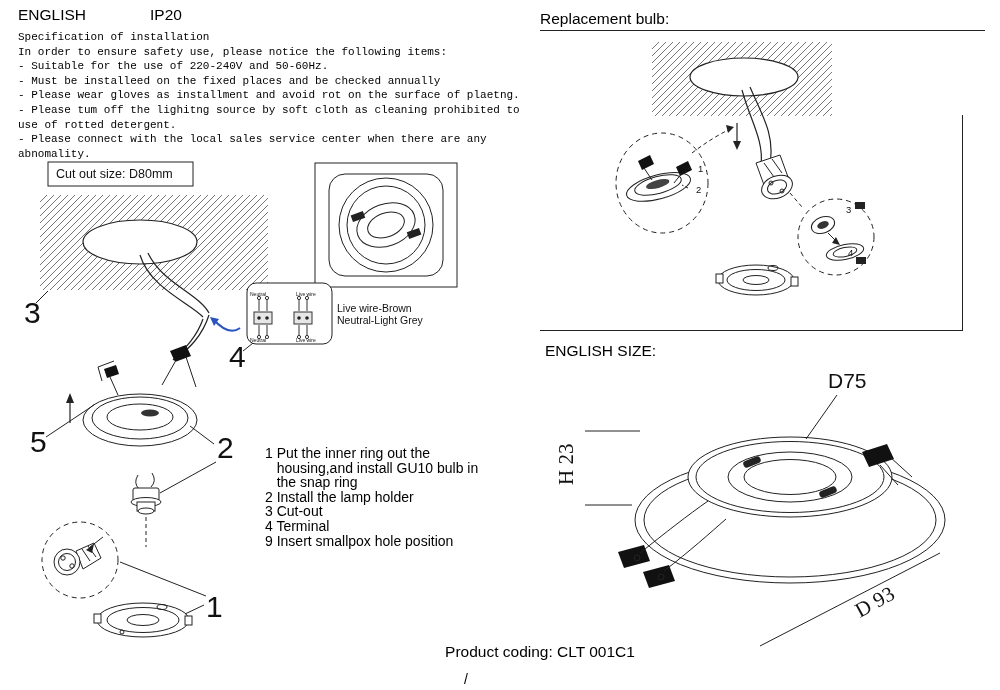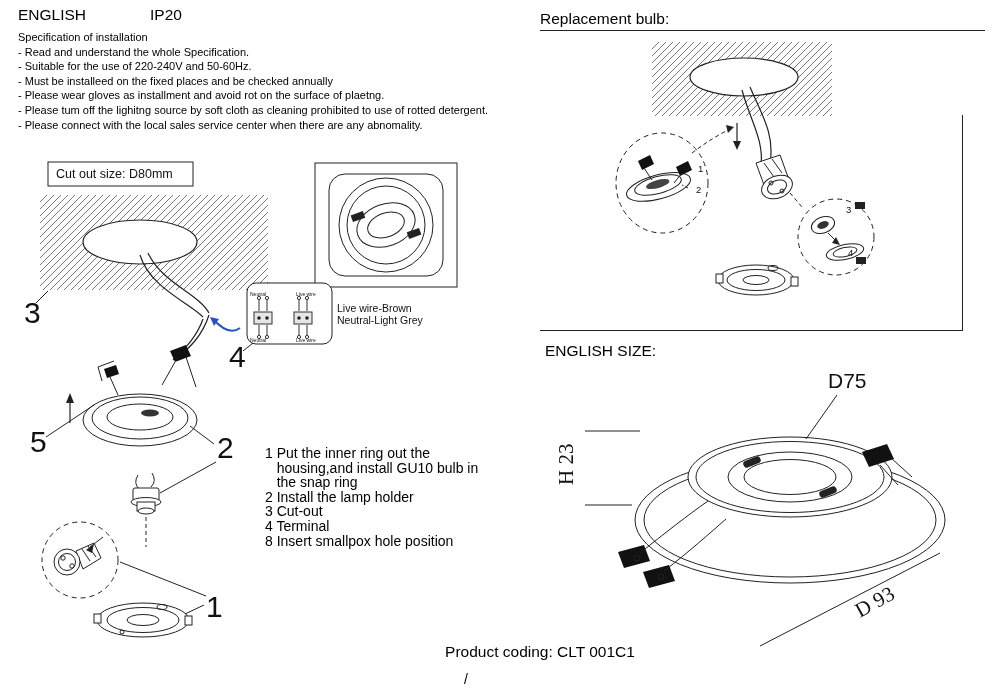--- a/index.html
+++ b/index.html
@@ -1,20 +1,20 @@
 <!DOCTYPE html>
 <html><head>
 <meta charset="utf-8">
 <style>
   html,body{margin:0;padding:0;background:#fff;}
   .page{position:relative;width:1000px;height:690px;background:#fff;overflow:hidden;
         font-family:"Liberation Sans",sans-serif;color:#000;}
   .abs{position:absolute;}
   .h1{font-size:15.5px;}
-  .small{font-size:11px;line-height:14.6px;}
+  .small{font-size:11px;line-height:14.6px;font-family:Liberation Mono, monospace;}
   .steps{font-size:14px;line-height:14.6px;}
   .steps div{white-space:pre;}
   .hline{border-top:1px solid #222;height:0;}
   .vline{border-left:1px solid #222;width:0;}
   .footer{width:1000px;text-align:center;font-size:15.5px;padding-left:40px;}
   .pagemark{font-size:14px;}
   svg{position:absolute;overflow:visible;}
   svg text{font-family:"Liberation Sans",sans-serif;fill:#111;}
   .dim-serif{font-family:"Liberation Serif",serif;}
   .num{font-size:30px;}
@@ -24,21 +24,21 @@
 </head>
 <body>
 
 <div class="page">
 
   <div class="abs h1" style="left:18px;top:6px;">ENGLISH</div>
   <div class="abs h1" style="left:150px;top:6px;text-align:right;">IP20</div>
 
   <div class="abs small" style="left:18px;top:30px;width:520px;">
     <div>Specification of installation</div>
-    <div>- Read and understand the whole Specification.</div>
+    <div>In order to ensure safety use, please notice the following items:</div>
     <div>- Suitable for the use of 220-240V and 50-60Hz.</div>
     <div>- Must be installeed on the fixed places and be checked annually</div>
     <div>- Please wear gloves as installment and avoid rot on the surface of plaetng.</div>
     <div>- Please tum off the lighitng source by soft cloth as cleaning prohibited to use of rotted detergent.</div>
     <div>- Please connect with the local sales service center when there are any abnomality.</div>
   </div>
 
   <div class="abs h1" style="left:540px;top:10px;">Replacement bulb:</div>
   <div class="abs hline" style="left:540px;top:30px;width:445px;"></div>
   <div class="abs hline" style="left:540px;top:330px;width:423px;"></div>
@@ -190,21 +190,21 @@
     </g>
   </svg>
 
   <div class="abs steps" style="left:265px;top:446px;width:210px;">
     <div>1 Put the inner ring out the</div>
     <div>   housing,and install GU10 bulb in</div>
     <div>   the snap ring</div>
     <div>2 Install the lamp holder</div>
     <div>3 Cut-out</div>
     <div>4 Terminal</div>
-    <div>8 Insert smallpox hole position</div>
+    <div>9 Insert smallpox hole position</div>
   </div>
 
   <svg style="left:540px;top:35px;" width="445" height="300" viewBox="0 0 445 300">
     <defs>
       <pattern id="hatchB" width="7" height="7" patternUnits="userSpaceOnUse">
         <path d="M-1,8 L8,-1 M-1,1 L1,-1 M6,8 L8,6" stroke="#555" stroke-width="0.8"></path>
       </pattern>
     </defs>
 
     <g stroke="#222" fill="none">

